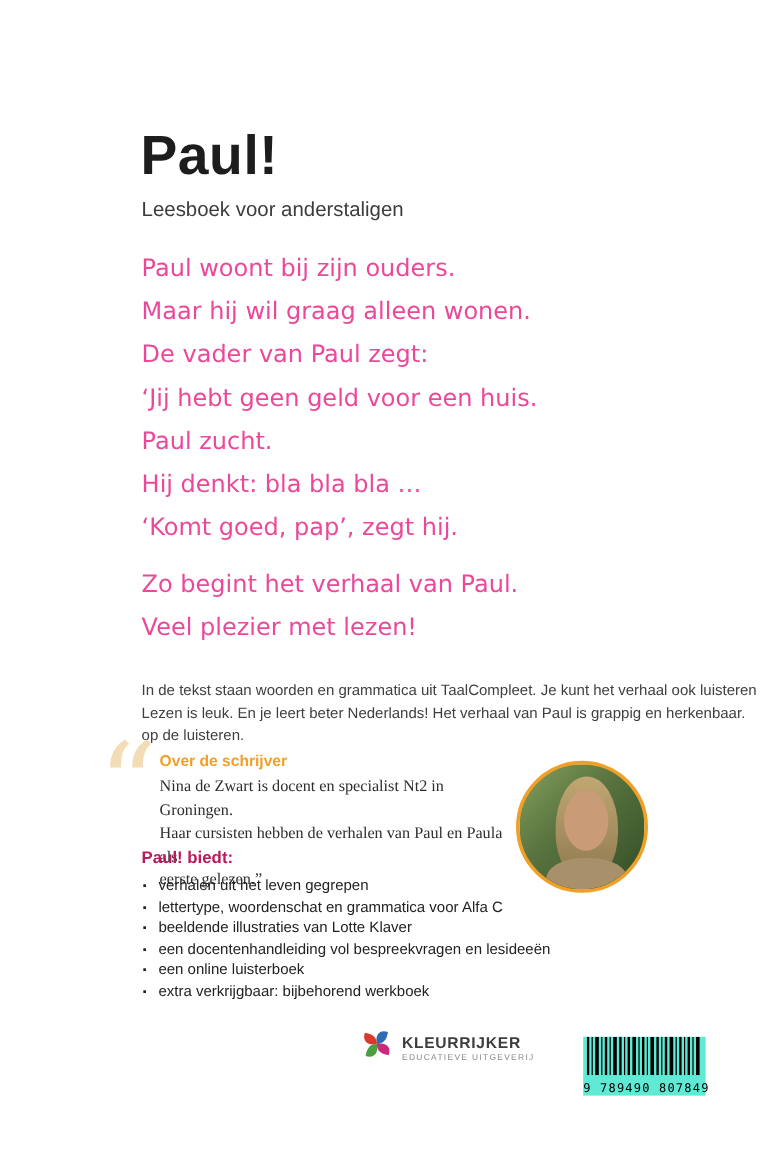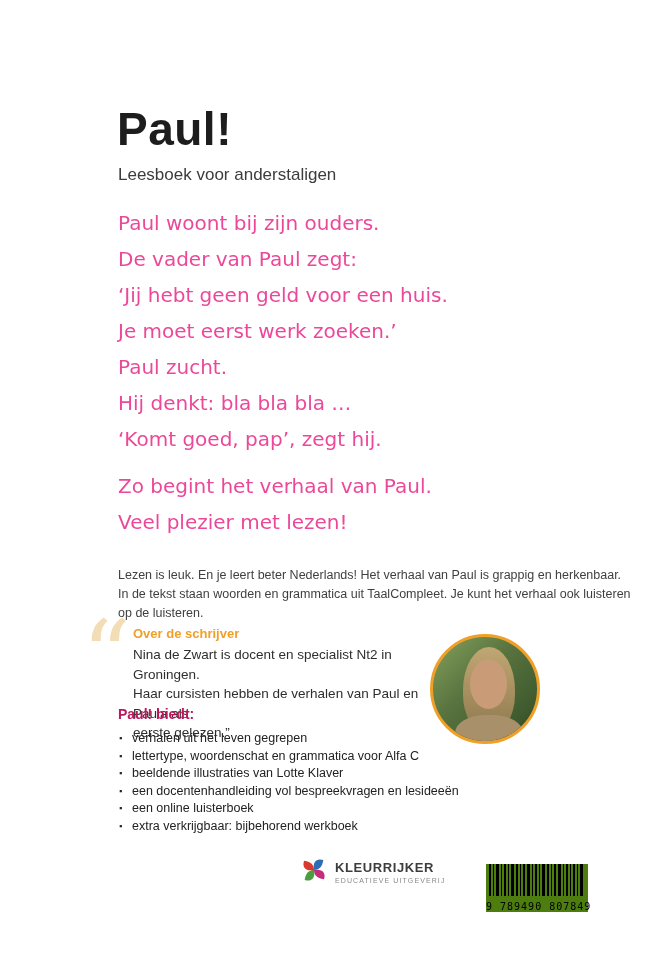--- a/index.html
+++ b/index.html
@@ -64,21 +64,21 @@
     top: 626px;
     width: 300px;
   }
   .author-heading {
     font-size: 13px;
     font-weight: bold;
     color: #f0a028;
     margin-bottom: 4px;
   }
   .author-line {
-    font-family: Liberation Sans, sans-serif;
+    font-family: Liberation Serif, serif;
     font-size: 13.5px;
     color: #2e2e2e;
     line-height: 1.45;
   }
   .avatar {
     position: absolute;
     left: 430px;
     top: 634px;
     width: 110px;
     height: 110px;
@@ -154,55 +154,55 @@
     color: #8a8a8a;
     letter-spacing: 1.1px;
     margin-top: 2px;
   }
   .barcode {
     position: absolute;
     left: 486px;
     top: 864px;
     width: 102px;
     text-align: center;
-    background: #4d7c0f;
+    background: #5eead4;
   }
   .barcode-digits {
     font-family: "DejaVu Sans Mono", monospace;
     font-size: 10px;
     letter-spacing: 1px;
     color: #000000;
     margin-top: 1px;
     white-space: nowrap;
   }
 </style>
 </head>
 <body>
 
 <div class="page">
 
   <div class="book-title">Paul!</div>
   <div class="book-subtitle">Leesboek voor anderstaligen</div>
 
   <div class="story">
     <div class="story-line">Paul woont bij zijn ouders.</div>
+    <div class="story-line">Maar hij wil graag alleen wonen.</div>
     <div class="story-line">De vader van Paul zegt:</div>
     <div class="story-line">‘Jij hebt geen geld voor een huis.</div>
-    <div class="story-line">Je moet eerst werk zoeken.’</div>
     <div class="story-line">Paul zucht.</div>
     <div class="story-line">Hij denkt: bla bla bla …</div>
     <div class="story-line">‘Komt goed, pap’, zegt hij.</div>
     <div class="story-gap"></div>
     <div class="story-line">Zo begint het verhaal van Paul.</div>
     <div class="story-line">Veel plezier met lezen!</div>
   </div>
 
   <div class="blurb">
+    <div>In de tekst staan woorden en grammatica uit TaalCompleet. Je kunt het verhaal ook luisteren</div>
     <div>Lezen is leuk. En je leert beter Nederlands! Het verhaal van Paul is grappig en herkenbaar.</div>
-    <div>In de tekst staan woorden en grammatica uit TaalCompleet. Je kunt het verhaal ook luisteren</div>
     <div>op de luisteren.</div>
   </div>
 
   <div class="quote-mark">“</div>
 
   <div class="author">
     <div class="author-heading">Over de schrijver</div>
     <div class="author-line">Nina de Zwart is docent en specialist Nt2 in Groningen.</div>
     <div class="author-line">Haar cursisten hebben de verhalen van Paul en Paula als</div>
     <div class="author-line">eerste gelezen.”</div>

